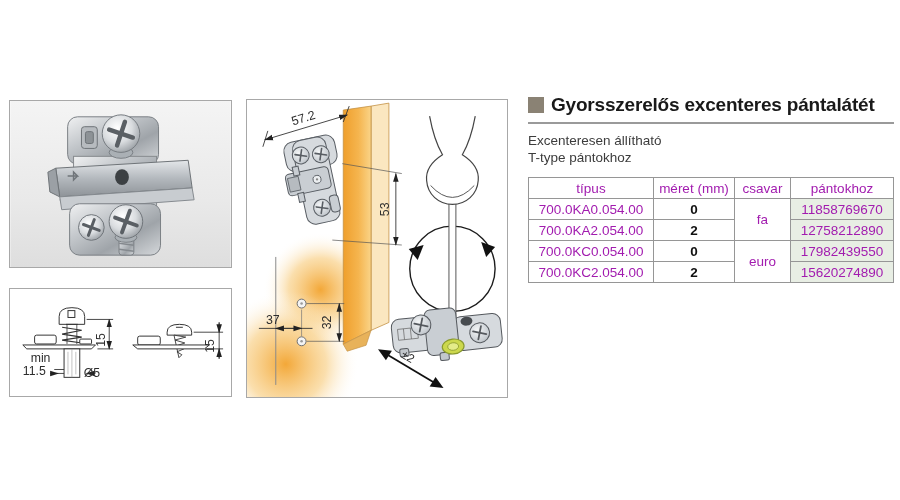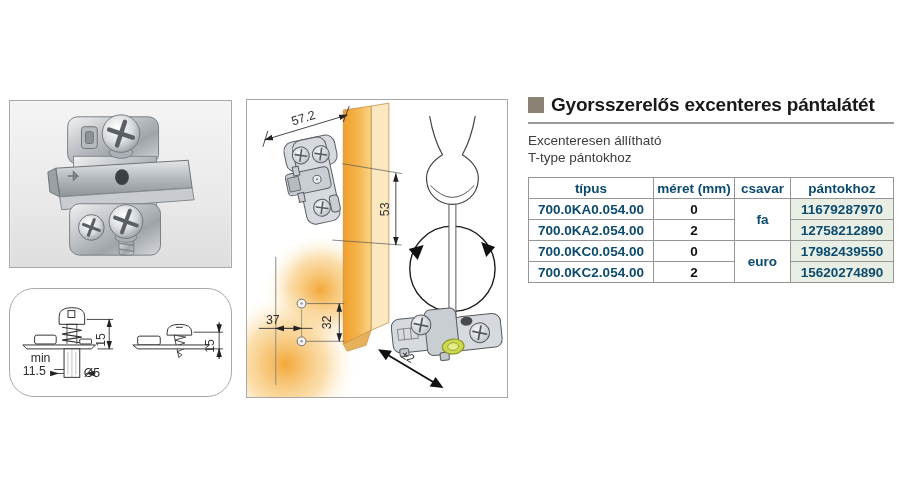--- a/index.html
+++ b/index.html
@@ -2,34 +2,34 @@
 <html style="--title-square: #8a8274; --cikkszam-bg: #e8eee4; --board-orange: #f2a53a; --cam-green: #ccd84d; --box-border: #a8a8a8;"><head>
 <meta charset="utf-8">
 <style>
   * { margin:0; padding:0; box-sizing:border-box; }
   html,body { background:#fff; }
   body { font-family:"Liberation Sans", sans-serif; }
   .stage { position:relative; width:900px; height:500px; background:#fff; overflow:hidden; }
 
   .box { position:absolute; border:1px solid #a8a8a8; background:#fff; }
   .photo-box { left:9px; top:100px; width:223px; height:168px; }
-  .side-box  { left:9px; top:288px; width:223px; height:109px;border-radius:25px; }
+  .side-box  { left:9px; top:288px; width:223px; height:109px; }
   .panel-box { left:246px; top:99px; width:262px; height:299px; }
   .box svg { display:block; width:100%; height:100%; }
 
   .right-col { position:absolute; left:528px; top:94px; width:366px; }
   .title-row { display:flex; align-items:center; gap:7px; border-bottom:2px solid #9a9a9a; padding-bottom:6px; }
   .title-square { width:16px; height:16px; background:var(--title-square,#8a8274); flex:0 0 auto; }
   .page-title { font-size:19px; font-weight:bold; color:#191919; letter-spacing:-0.2px; white-space:nowrap; }
   .subtitle { margin-top:8px; font-size:13.5px; color:#3c3c3c; line-height:17px; }
 
   table.products { border-collapse:collapse; margin-top:11px; width:365px; table-layout:fixed; }
   table.products th, table.products td {
-    border:1px solid #969696; font-size:13.5px; font-weight:bold;
-    color:#0c4a6e; text-align:center; height:21px; padding:0 2px; background:#fff;
+    border:1px solid #969696; font-size:13.5px; font-weight:normal;
+    color:#a21caf; text-align:center; height:21px; padding:0 2px; background:#fff;
   }
   table.products col.c-tipus { width:125px; }
   table.products col.c-meret { width:81px; }
   table.products col.c-csavar { width:56px; }
   table.products col.c-cikk { width:103px; }
   table.products td.meret { font-weight:bold; color:#111; }
   table.products td.cikk { background:var(--cikkszam-bg,#e8eee4); }
 
   svg text { font-family:"Liberation Sans", sans-serif; fill:#2d2d2d; }
   .dim-text { font-size:12.5px; }
@@ -338,21 +338,21 @@
           <th>méret (mm)</th>
           <th>csavar</th>
           <th>pántokhoz</th>
         </tr>
       </thead>
       <tbody>
         <tr>
           <td>700.0KA0.054.00</td>
           <td class="meret">0</td>
           <td rowspan="2">fa</td>
-          <td class="cikk">11679287970</td>
+          <td class="cikk">11858769670</td>
         </tr>
         <tr>
           <td>700.0KA2.054.00</td>
           <td class="meret">2</td>
           <td class="cikk">12758212890</td>
         </tr>
         <tr>
           <td>700.0KC0.054.00</td>
           <td class="meret">0</td>
           <td rowspan="2">euro</td>

